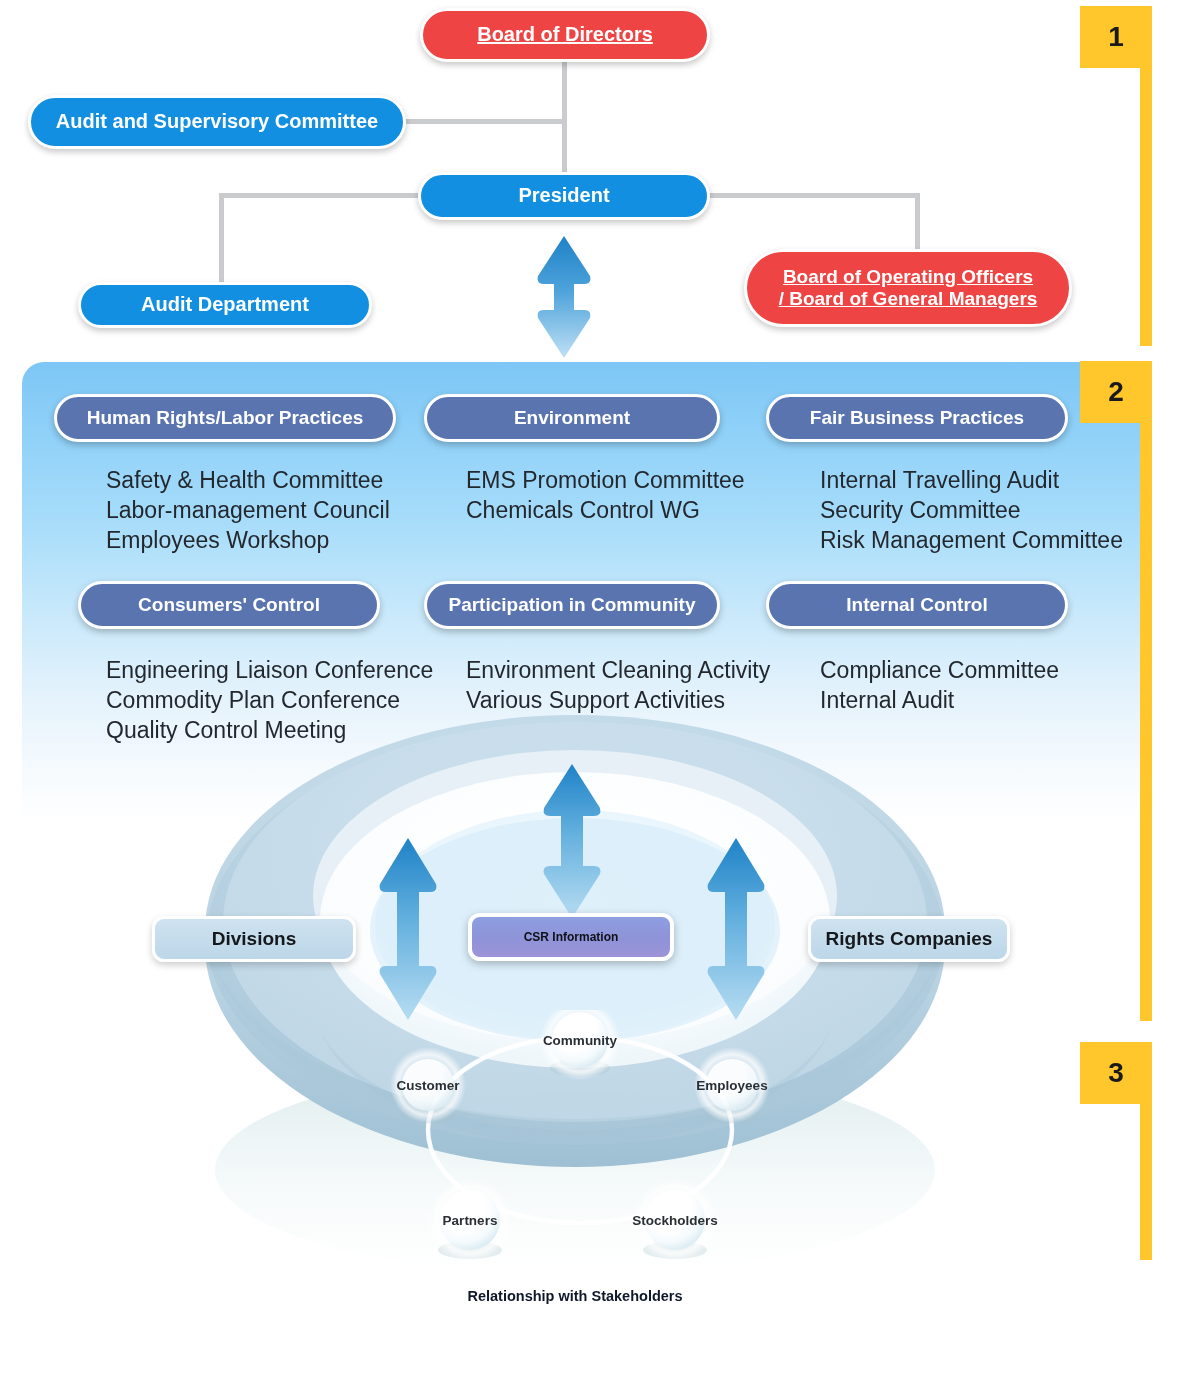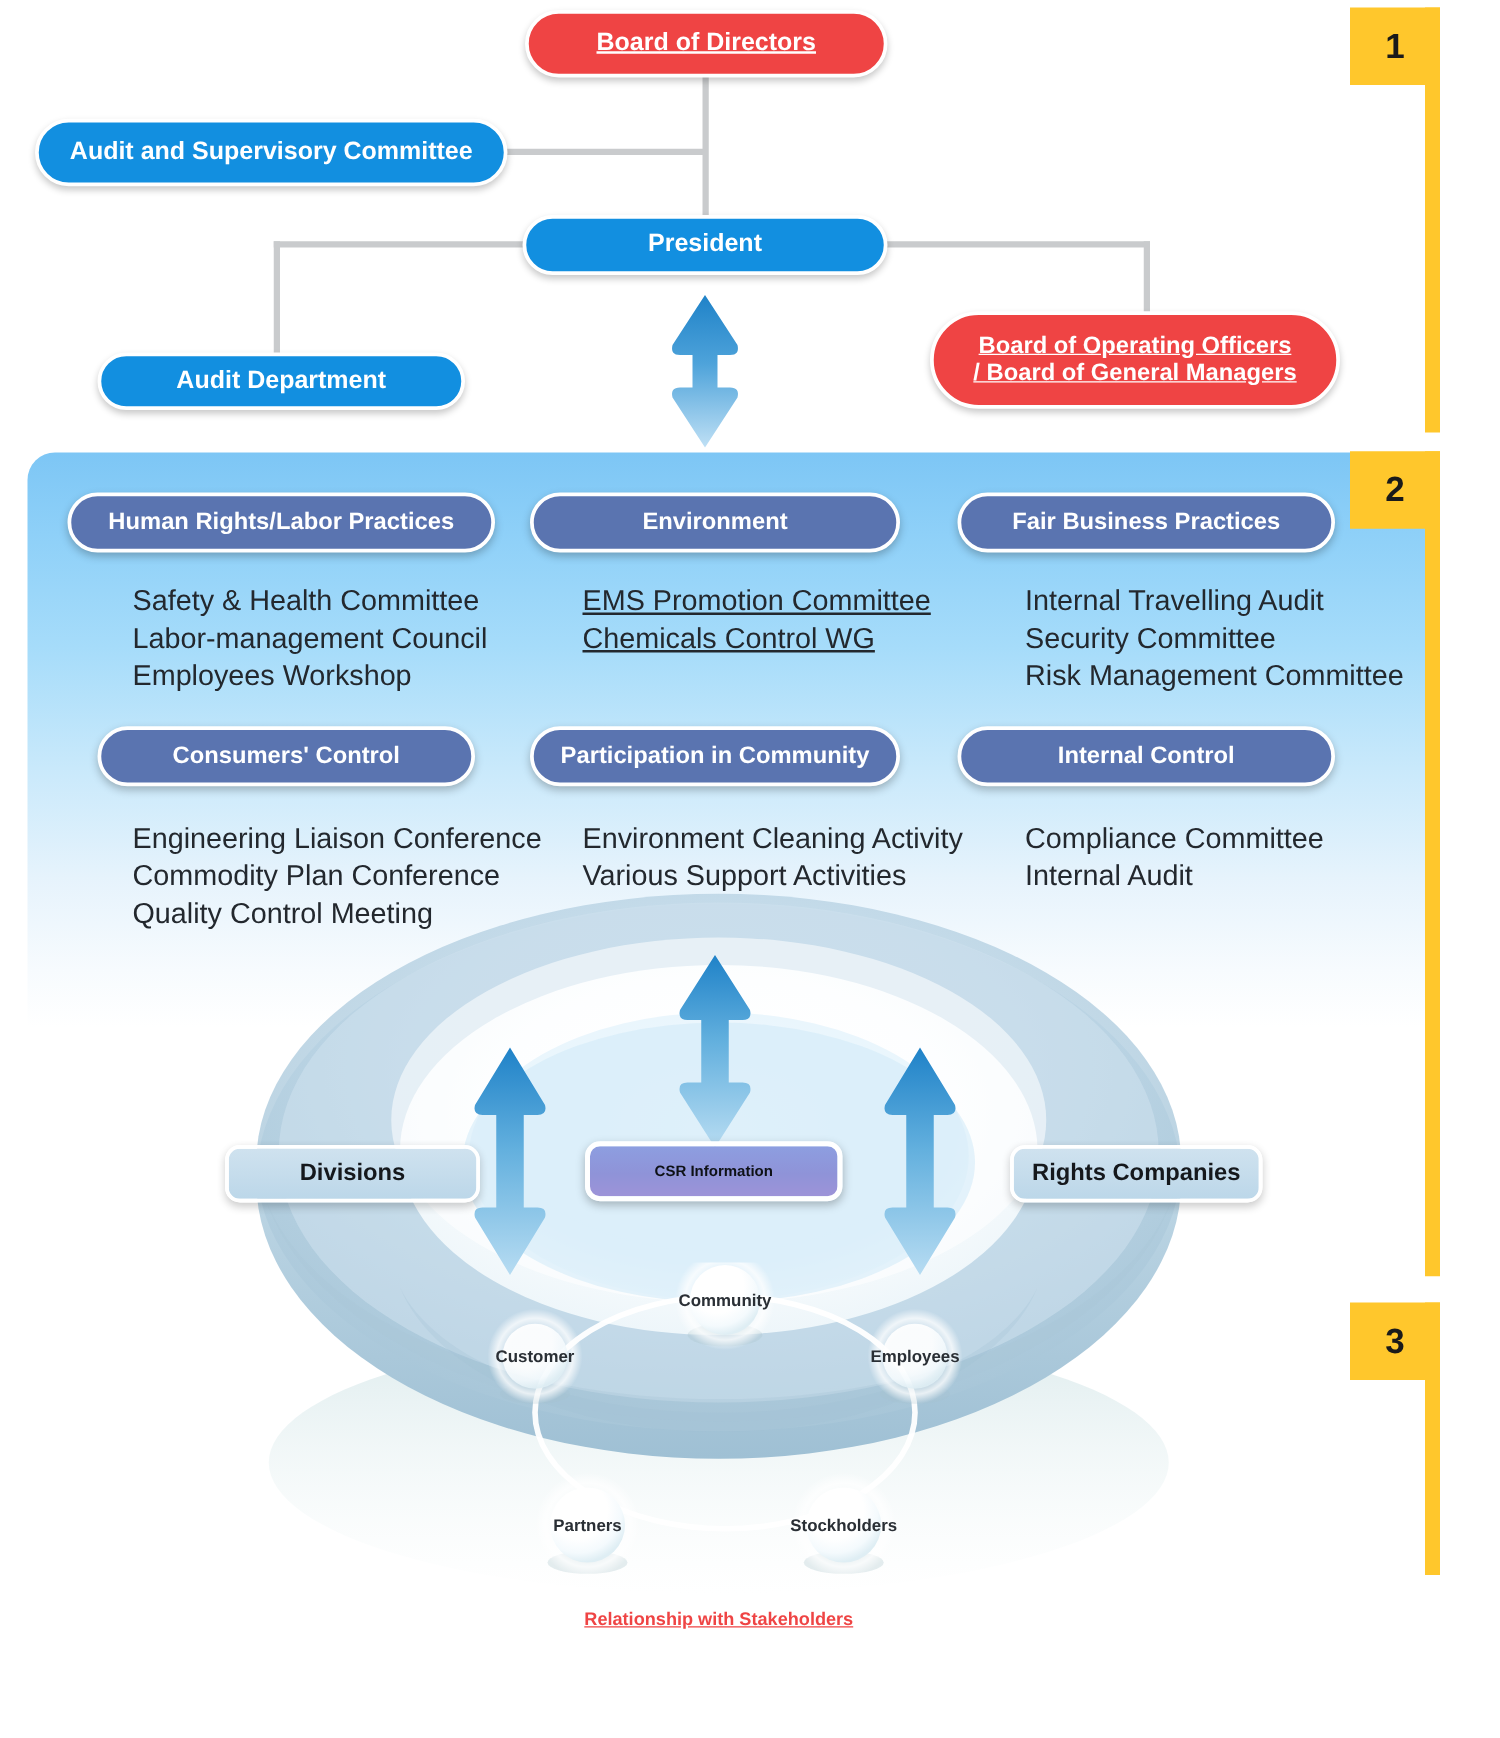--- a/index.html
+++ b/index.html
@@ -141,23 +141,22 @@
   }
 
   #stake-caption {
     position: absolute;
     left: 0;
     top: 1288px;
     width: 1150px;
     text-align: center;
     font-size: 14.5px;
     font-weight: bold;
-    color: #ef4444;
+    color: #0f172a;
     z-index: 20;
-    text-decoration: underline;
   }
 
   
   .pill-light {
     position: absolute;
     height: 46px;
     border-radius: 12px;
     background: linear-gradient(180deg, #cfe2ef 0%, #bcd7e9 100%);
     border: 3px solid #ffffff;
     box-shadow: 0 3px 7px rgba(0,0,0,0.20);
@@ -339,21 +338,21 @@
   </div>
   <div class="cat-list" style="left:106px; top:465px; width:320px;">
     <div>Safety &amp; Health Committee</div>
     <div>Labor-management Council</div>
     <div>Employees Workshop</div>
   </div>
 
   <div class="cat-pill" style="left:424px; top:394px; width:296px;">
     <span>Environment</span>
   </div>
-  <div class="cat-list" style="left:466px; top:465px; width:300px;text-decoration:underline;">
+  <div class="cat-list" style="left:466px; top:465px; width:300px;">
     <div>EMS Promotion Committee</div>
     <div>Chemicals Control WG</div>
   </div>
 
   <div class="cat-pill" style="left:766px; top:394px; width:302px;">
     <span>Fair Business Practices</span>
   </div>
   <div class="cat-list" style="left:820px; top:465px; width:300px;">
     <div>Internal Travelling Audit</div>
     <div>Security Committee</div>
@@ -420,21 +419,21 @@
           <stop offset="0%" stop-color="#1f82c8"></stop>
           <stop offset="45%" stop-color="#63b0de"></stop>
           <stop offset="100%" stop-color="#b7dcf2"></stop>
         </linearGradient>
       </defs>
       <path d="M34 4 L62 50 Q64 58 56 58 L45 58 L45 132 L56 132 Q64 132 62 140 L34 186
                L6 140 Q4 132 12 132 L23 132 L23 58 L12 58 Q4 58 6 50 Z" fill="url(#arrD)"></path>
     </svg>
   </div>
 
-  <div class="pill-light" style="left:152px; top:916px; width:204px;margin-left:28px;">
+  <div class="pill-light" style="left:152px; top:916px; width:204px;">
     <span>Divisions</span>
   </div>
 
   <div id="csr-pill" style="left:468px; top:913px; width:206px;">
     <span>CSR Information</span>
   </div>
 
   <div class="pill-light" style="left:808px; top:916px; width:202px;">
     <span>Rights Companies</span>
   </div>

